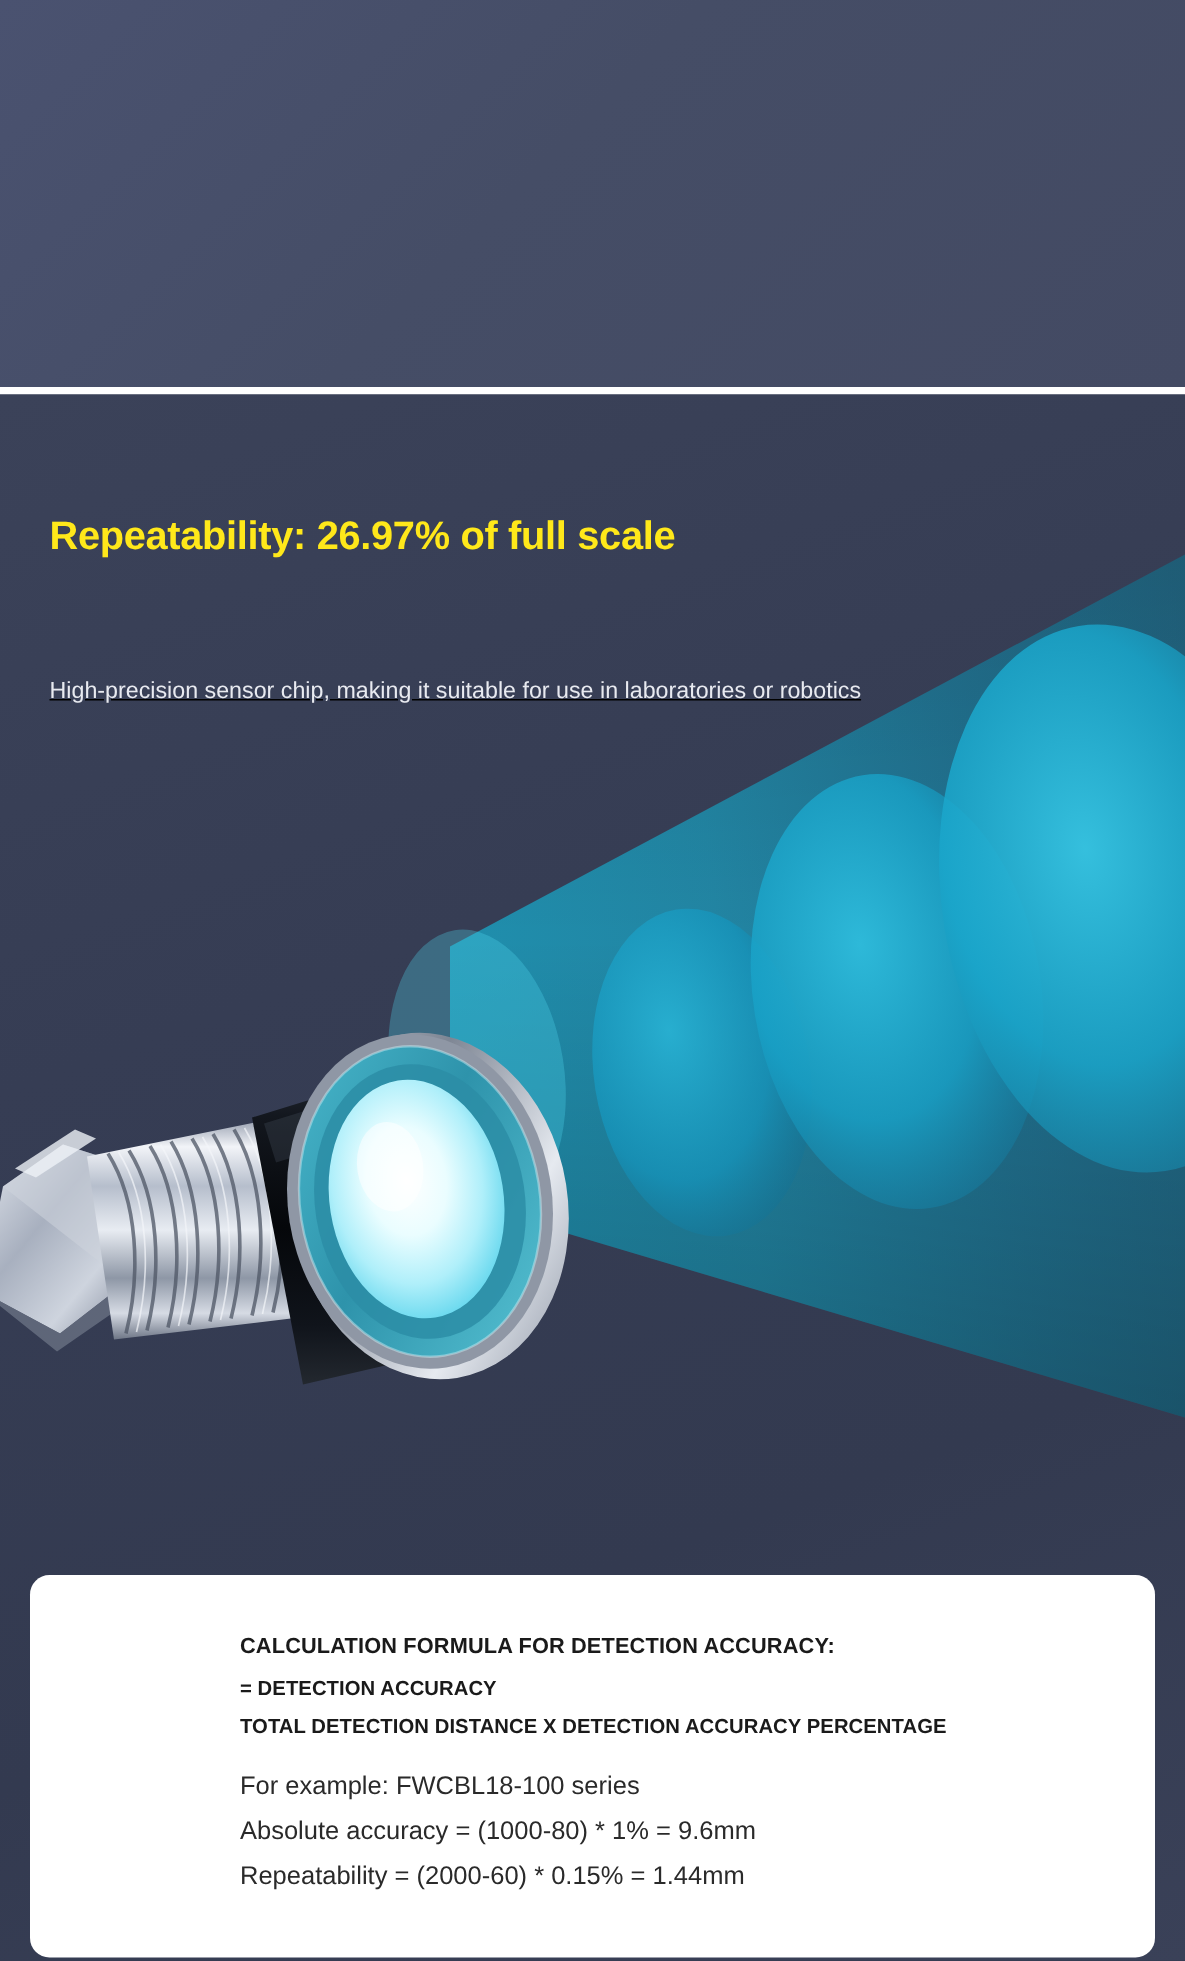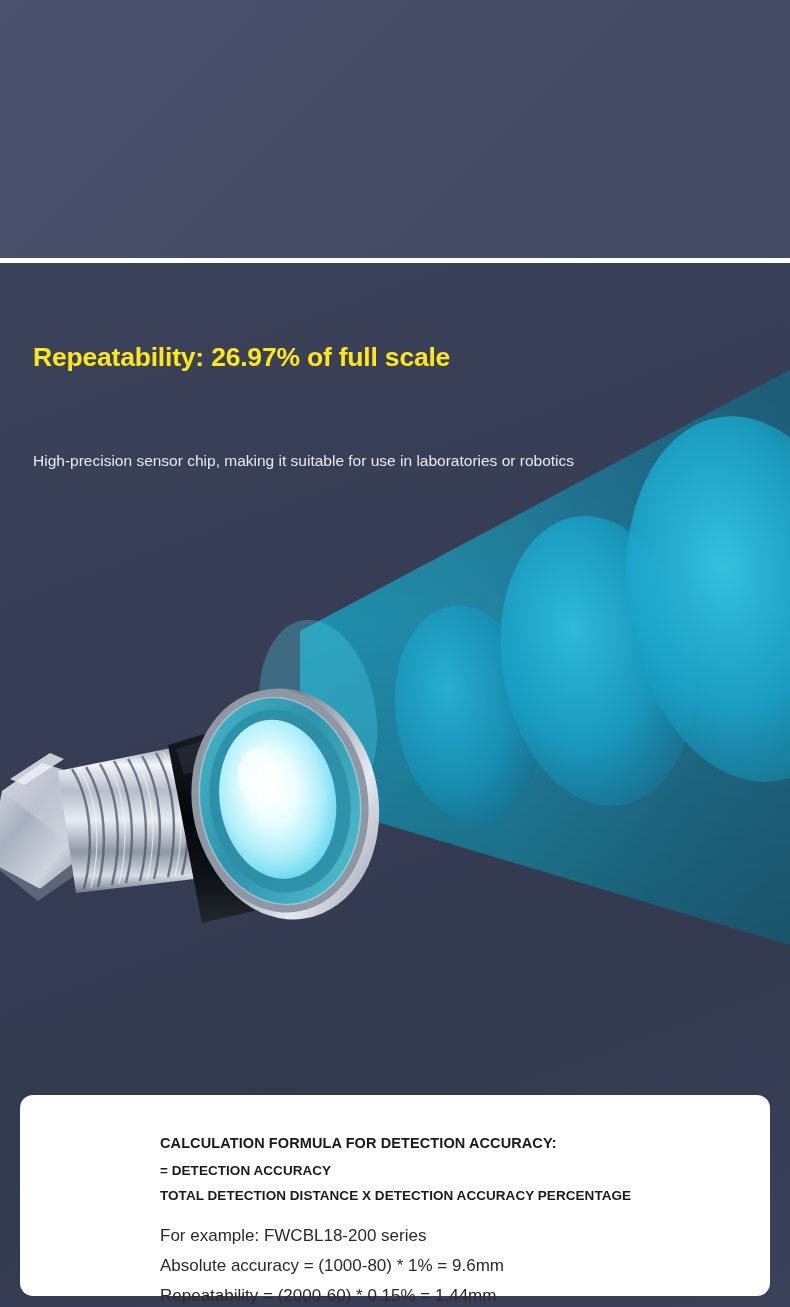--- a/index.html
+++ b/index.html
@@ -44,41 +44,41 @@
   }
   .headline {
     color:#FFE81A;
     font-size:26.5px;
     font-weight:bold;
     line-height:38px;
     letter-spacing:-0.2px;
     white-space:nowrap;
   }
   #subtext-block {
-    position:absolute; left:33px; top:184px; width:700px; z-index:6;
+    position:absolute; left:33px; top:184px; width:700px; z-index:6;text-decoration:underline;
   }
   .subline {
     color:#E8EAF0;
     font-size:15.5px;
     line-height:28px;
     white-space:nowrap;
   }
 
   #absolute-heading {
     position:absolute; left:160px; top:741px; z-index:6;
     color:#FFFFFF;
     font-size:25px;
     font-weight:bold;
     letter-spacing:-0.2px;
     white-space:nowrap;
   }
 
   
   #formula-card {
-    position:absolute; left:20px; top:832px; width:750px; height:201px;
+    position:absolute; left:20px; top:787px; width:750px; height:255px;
     background:#FFFFFF;
     border-radius:13px;
     z-index:7;
   }
   #card-inner { padding:33px 0 0 140px; }
   .formula-title {
     color:#1A1A1A;
     font-size:14.5px;
     font-weight:bold;
     letter-spacing:0.1px;
@@ -248,20 +248,20 @@
     <div class="subline">High-precision sensor chip, making it suitable for use in laboratories or robotics</div>
   </div>
 
 
   <div id="formula-card">
     <div id="card-inner">
       <div class="formula-title">CALCULATION FORMULA FOR DETECTION ACCURACY:</div>
       <div class="formula-line">= DETECTION ACCURACY</div>
       <div class="formula-line">TOTAL DETECTION DISTANCE X DETECTION ACCURACY PERCENTAGE</div>
       <div id="example-block">
-        <div class="example-line">For example: FWCBL18-200 series</div>
+        <div class="example-line">For example: FWCBL18-100 series</div>
         <div class="example-line">Absolute accuracy = (1000-80) * 1% = 9.6mm</div>
         <div class="example-line">Repeatability = (2000-60) * 0.15% = 1.44mm</div>
       </div>
     </div>
   </div>
 
 </div>
 
 </body></html>

